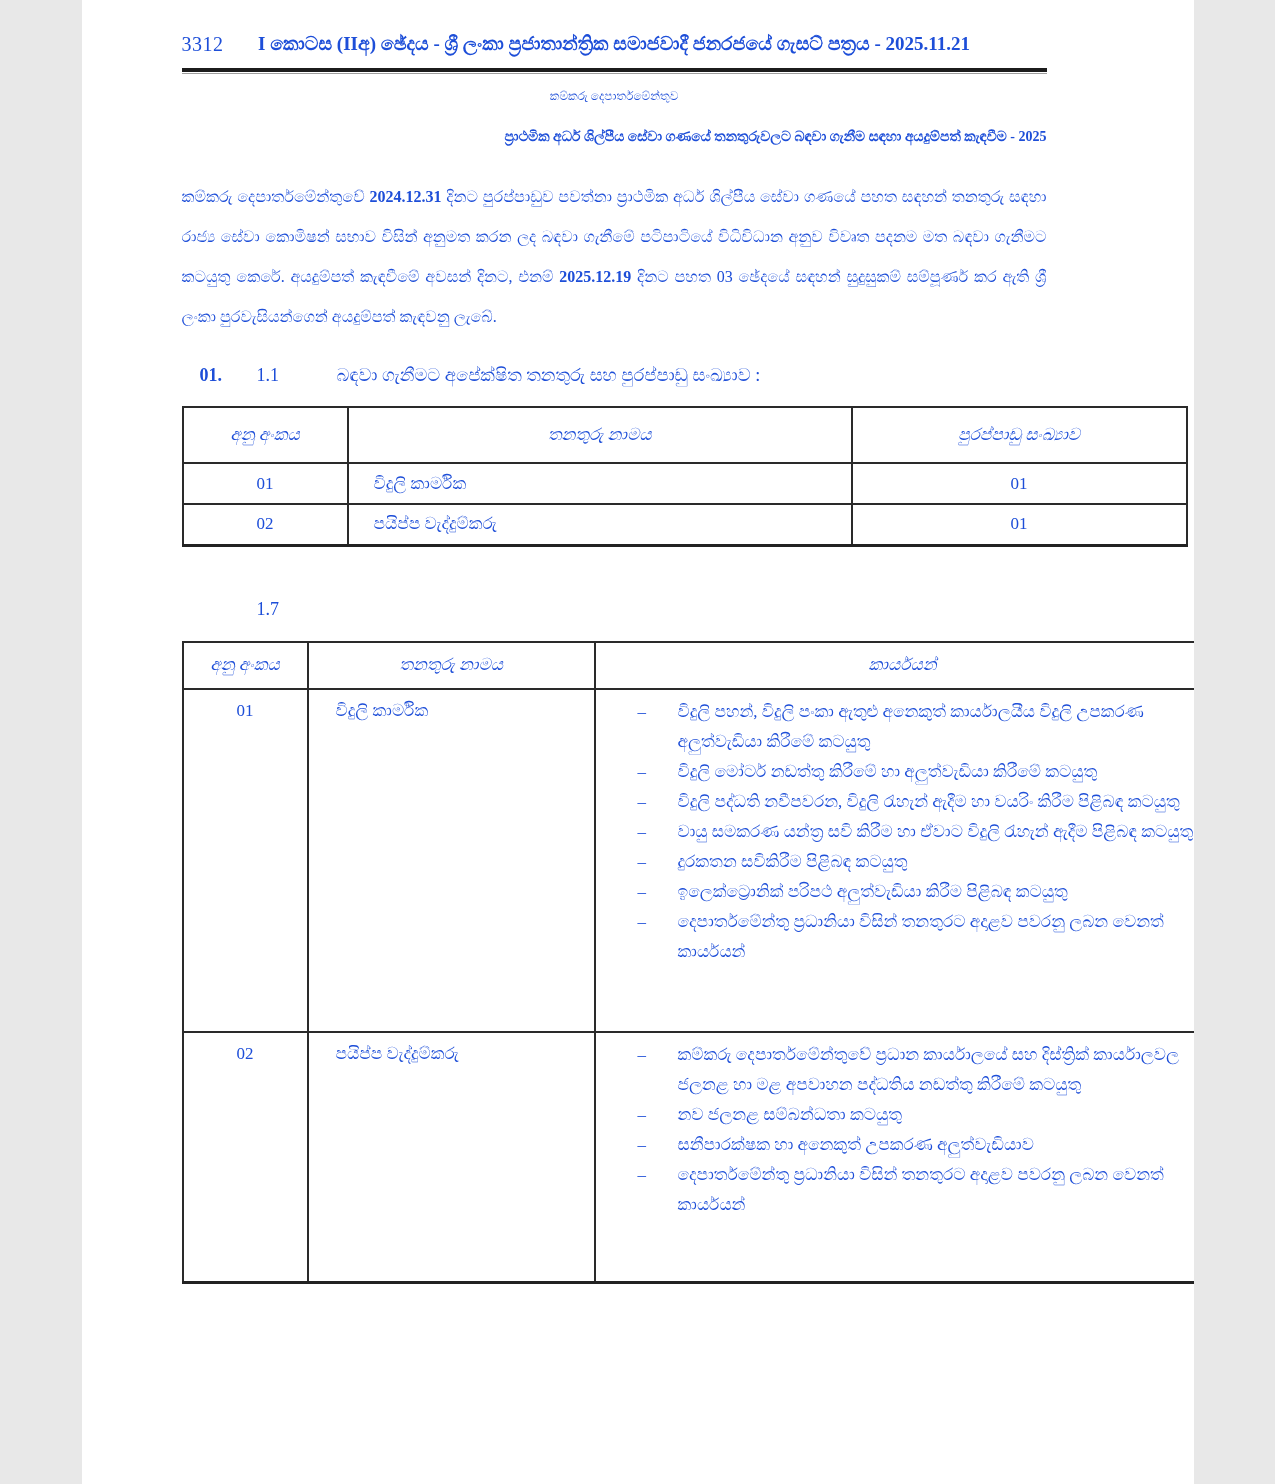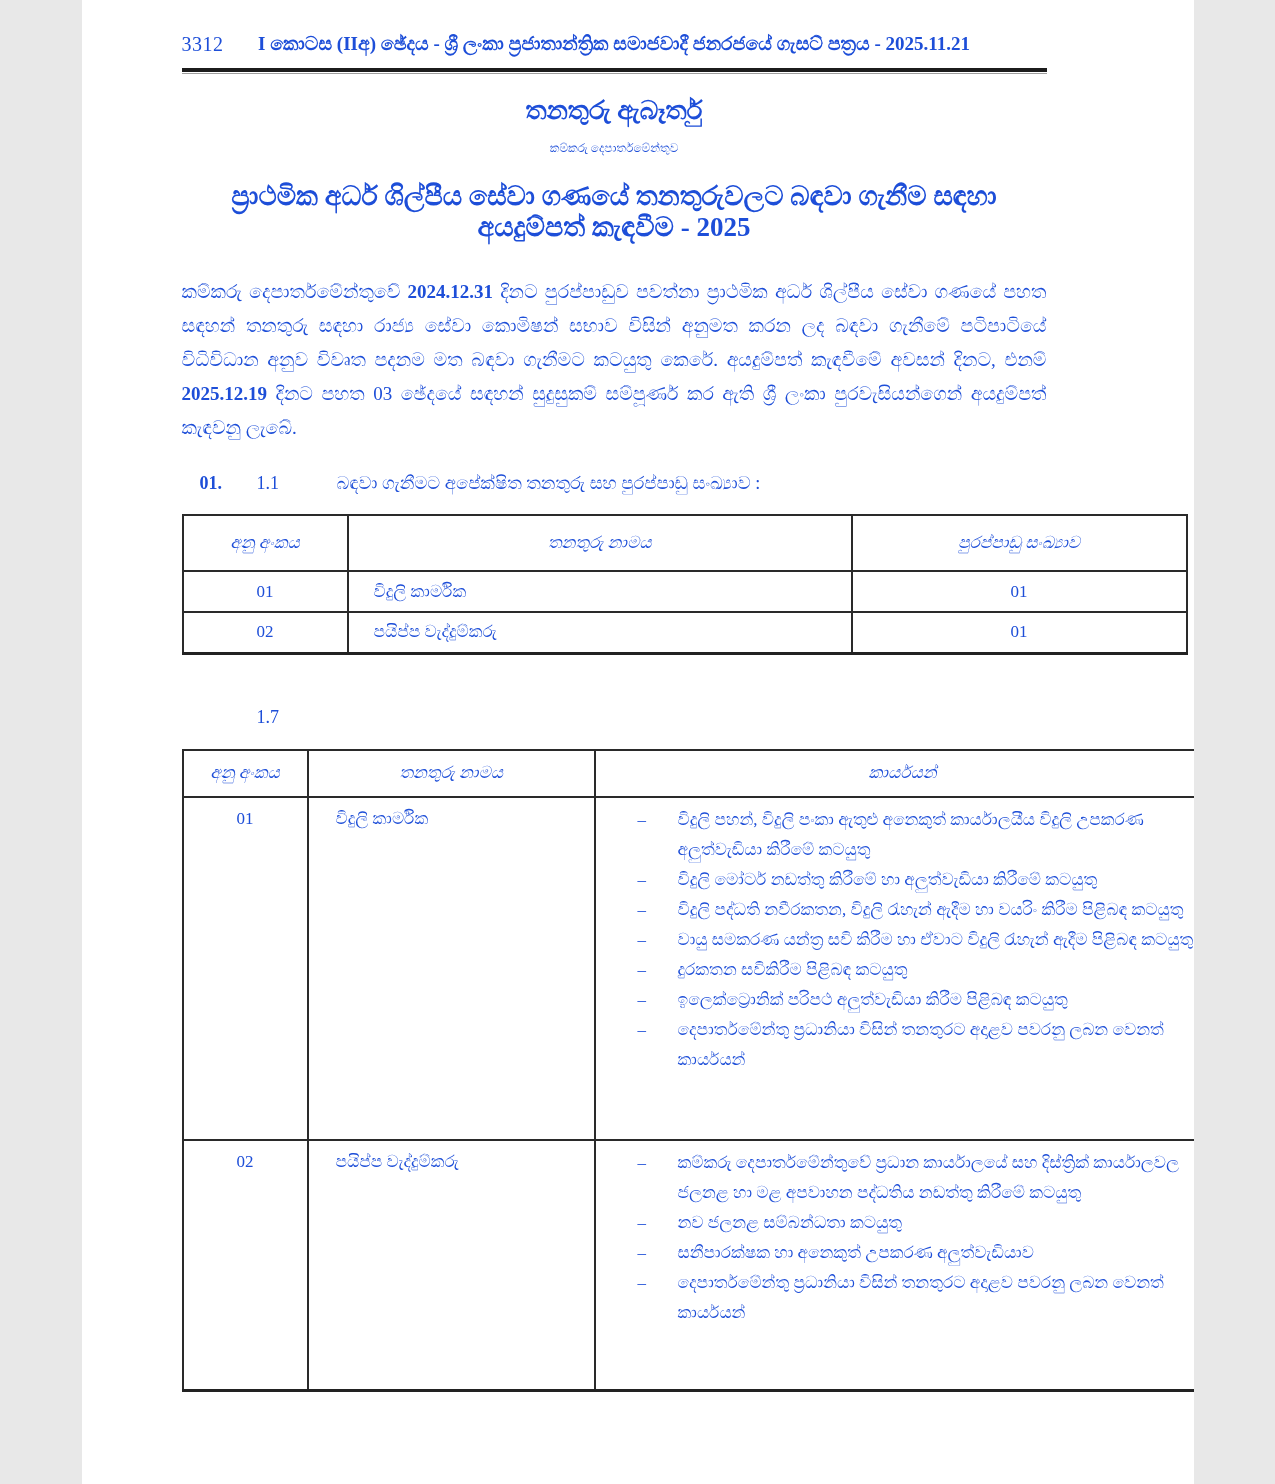--- a/index.html
+++ b/index.html
@@ -8,22 +8,22 @@
     color:#1d4ed8;font-family:"Liberation Serif","DejaVu Serif",serif;
     position:relative;box-sizing:border-box;overflow:hidden;
   }
   .content{padding:0 147px 0 100px;}
   .header-row{position:relative;padding-top:33px;min-height:26px;}
   .page-num{position:absolute;left:0;top:33px;font-size:20px;letter-spacing:0.5px;}
   .gazette-line{text-align:center;font-weight:bold;font-size:19px;}
   .rule{margin-top:9px;height:1px;border-top:4px solid #1c1c1c;border-bottom:1px solid #9e9e9e;}
   .doc-title{margin-top:22px;text-align:center;font-weight:bold;font-size:26px;}
   .dept{margin-top:15px;text-align:center;font-weight:normal;font-size:12px;}
-  .notice{margin-top:25px;text-align:center;font-weight:bold;font-size:27px;}
-  .intro{margin-top:32px;font-size:19px;line-height:34px;text-align:justify;}
+  .notice{margin-top:25px;text-align:right;font-weight:bold;font-size:14px;}
+  .intro{margin-top:32px;font-size:16px;line-height:40px;text-align:justify;}
   .intro .b{font-weight:bold;}
   .section-row{display:flex;font-size:18px;align-items:baseline;}
   .sec-11{margin-top:28px;}
   .sec-12{margin-top:52px;}
   .sec-num{margin-left:18px;width:57px;font-weight:bold;flex:none;}
   .sec-sub{margin-left:75px;width:80px;flex:none;}
   .sec-11 .sec-sub{margin-left:0;}
   .sec-label{flex:1;}
   table{border-collapse:collapse;table-layout:fixed;background:#fff;}
   .t1{width:1004px;margin-top:20px;border-bottom:3px solid #222;}
@@ -52,21 +52,20 @@
 <div class="page">
   <div class="content">
 
     <div class="header-row">
       <span class="page-num">3312</span>
       <div class="gazette-line">I කොටස (IIඅ) ඡේදය - ශ්‍රී ලංකා ප්‍රජාතාන්ත්‍රික සමාජවාදී ජනරජයේ ගැසට් පත්‍රය - 2025.11.21</div>
     </div>
 
     <div class="rule"></div>
 
-    <div class="doc-title">තනතුරු ඇබෑර්තු</div>
     <div class="dept">කම්කරු දෙපාර්තමේන්තුව</div>
     <div class="notice">ප්‍රාථමික අර්ධ ශිල්පීය සේවා ගණයේ තනතුරුවලට බඳවා ගැනීම සඳහා අයදුම්පත් කැඳවීම - 2025</div>
 
     <p class="intro"><span>කම්කරු දෙපාර්තමේන්තුවේ </span><span class="b">2024.12.31</span><span> දිනට පුරප්පාඩුව පවත්නා ප්‍රාථමික අර්ධ ශිල්පීය සේවා ගණයේ පහත සඳහන් තනතුරු සඳහා රාජ්‍ය සේවා කොමිෂන් සභාව විසින් අනුමත කරන ලද බඳවා ගැනීමේ පටිපාටියේ විධිවිධාන අනුව විවෘත පදනම මත බඳවා ගැනීමට කටයුතු කෙරේ. අයදුම්පත් කැඳවීමේ අවසන් දිනට, එනම් </span><span class="b">2025.12.19</span><span> දිනට පහත 03 ඡේදයේ සඳහන් සුදුසුකම් සම්පූර්ණ කර ඇති ශ්‍රී ලංකා පුරවැසියන්ගෙන් අයදුම්පත් කැඳවනු ලැබේ.</span></p>
 
     <div class="section-row sec-11">
       <span class="sec-num">01.</span>
       <span class="sec-sub">1.1</span>
       <span class="sec-label">බඳවා ගැනීමට අපේක්ෂිත තනතුරු සහ පුරප්පාඩු සංඛ්‍යාව :</span>
     </div>
@@ -123,21 +122,21 @@
               <div class="duty">
                 <span class="dash">–</span>
                 <span class="dtext">විදුලි පහන්, විදුලි පංකා ඇතුළු අනෙකුත් කාර්යාලයීය විදුලි උපකරණ අලුත්වැඩියා කිරීමේ කටයුතු</span>
               </div>
               <div class="duty">
                 <span class="dash">–</span>
                 <span class="dtext">විදුලි මෝටර් නඩත්තු කිරීමේ හා අලුත්වැඩියා කිරීමේ කටයුතු</span>
               </div>
               <div class="duty">
                 <span class="dash">–</span>
-                <span class="dtext">විදුලි පද්ධති නවීරකතන, විදුලි රැහැන් ඇදීම හා වයරිං කිරීම පිළිබඳ කටයුතු</span>
+                <span class="dtext">විදුලි පද්ධති නවීපවරන, විදුලි රැහැන් ඇදීම හා වයරිං කිරීම පිළිබඳ කටයුතු</span>
               </div>
               <div class="duty">
                 <span class="dash">–</span>
                 <span class="dtext">වායු සමකරණ යන්ත්‍ර සවි කිරීම හා ඒවාට විදුලි රැහැන් ඇදීම පිළිබඳ කටයුතු</span>
               </div>
               <div class="duty">
                 <span class="dash">–</span>
                 <span class="dtext">දුරකතන සවිකිරීම පිළිබඳ කටයුතු</span>
               </div>
               <div class="duty">

